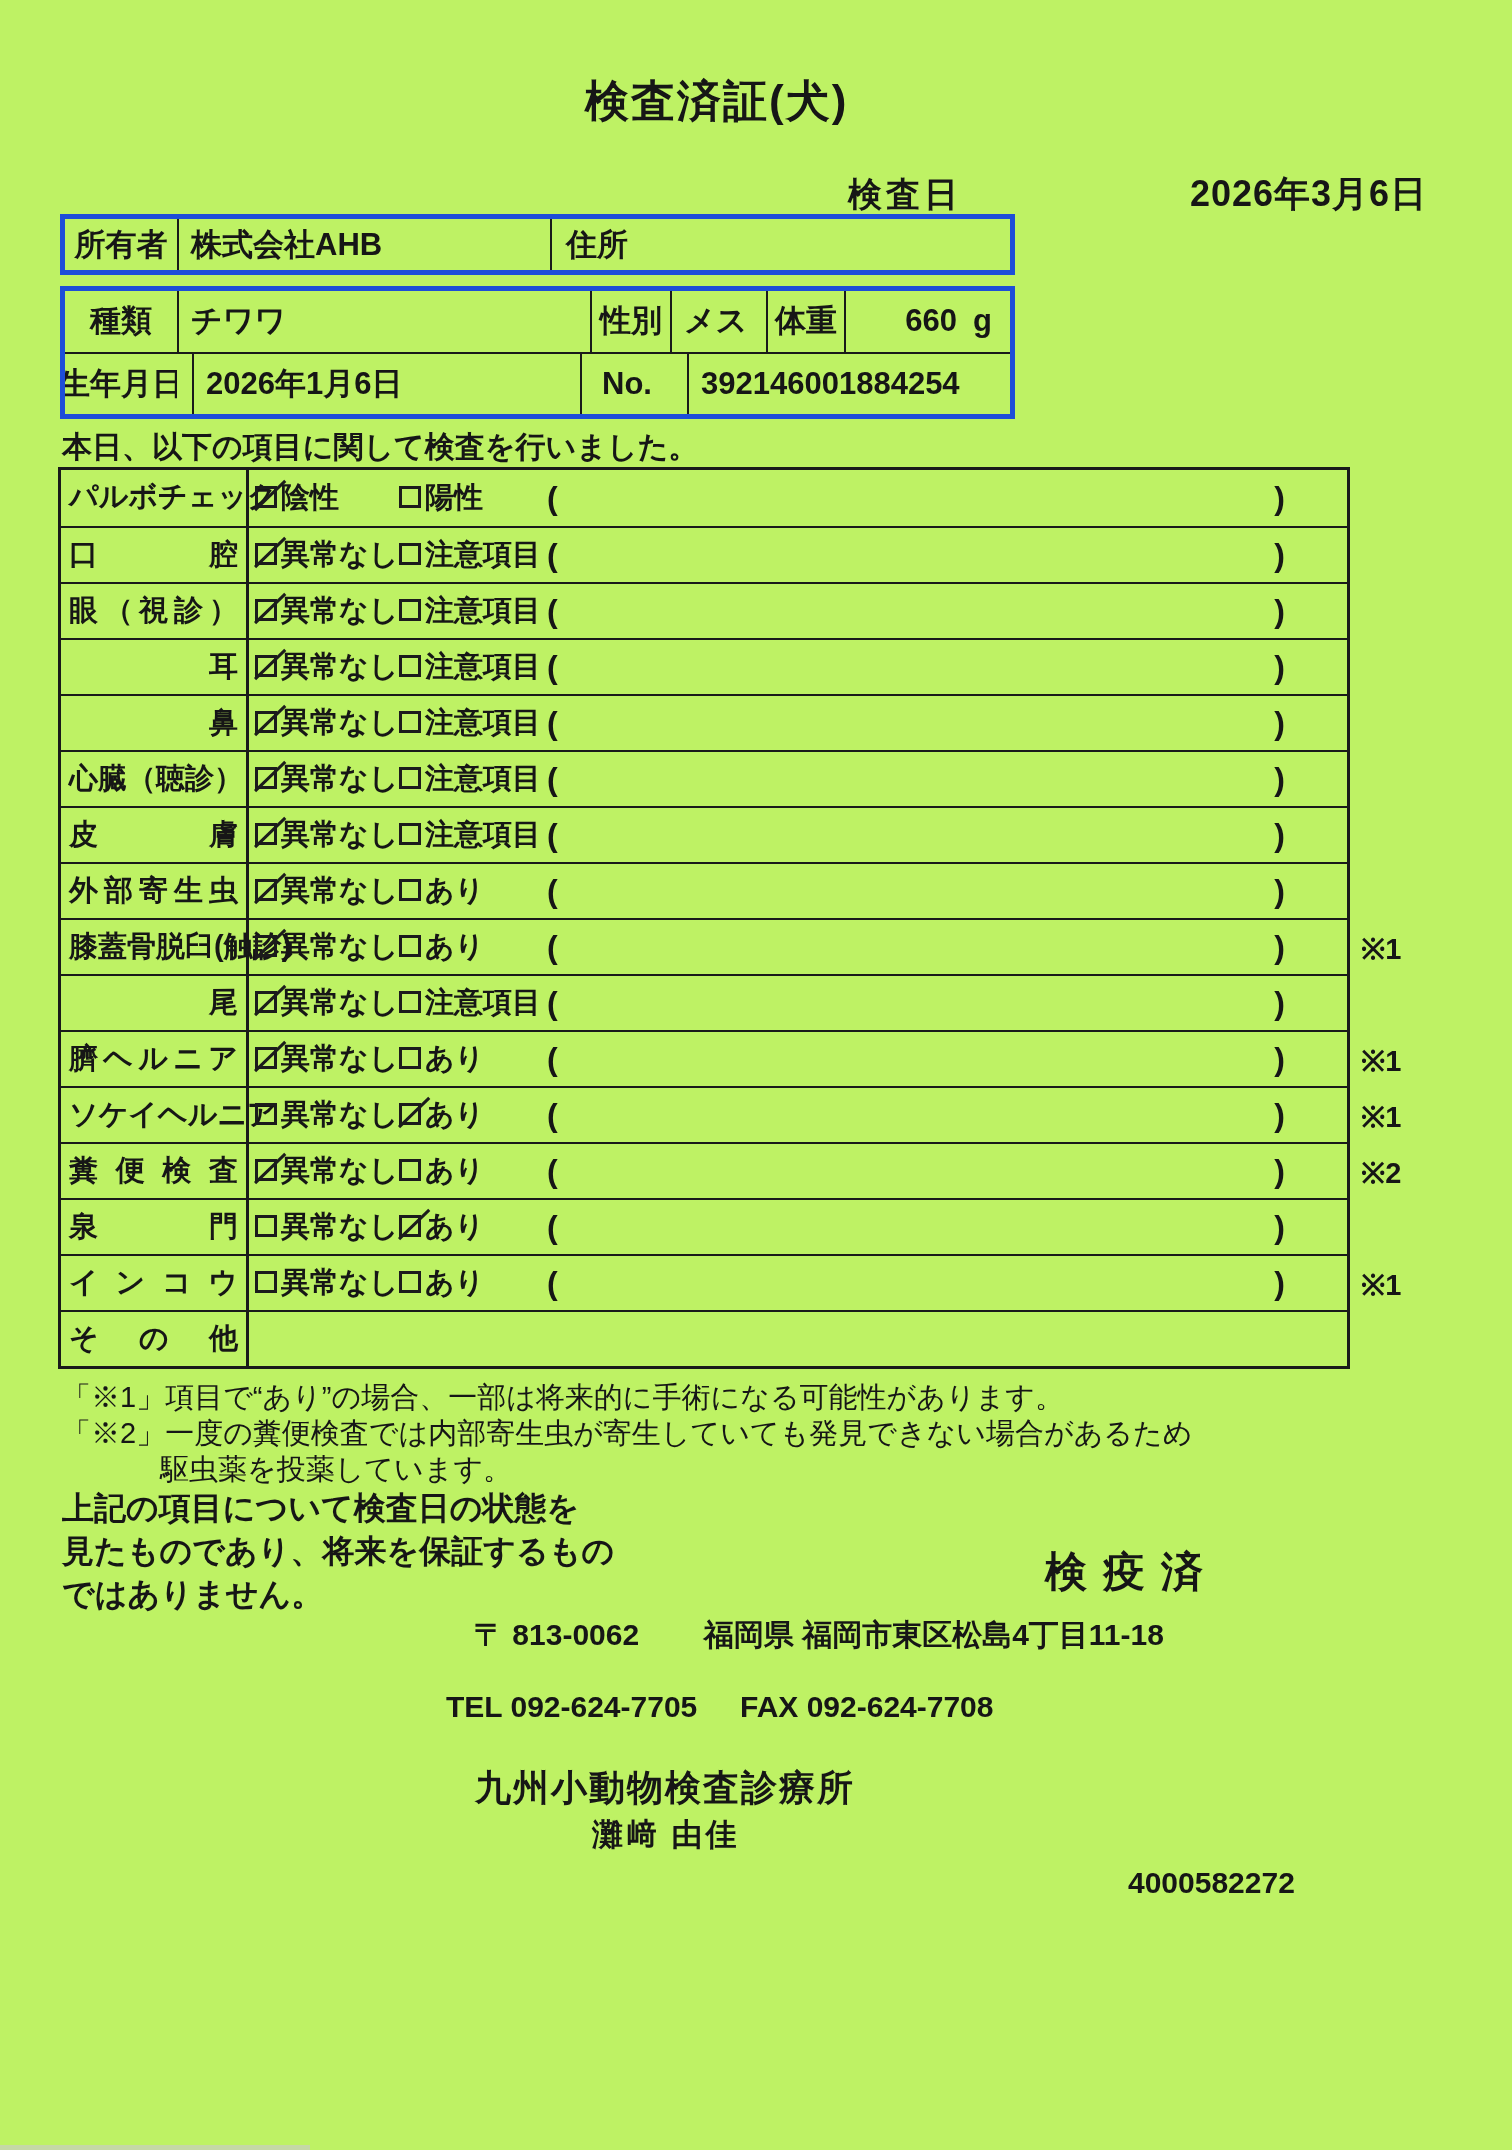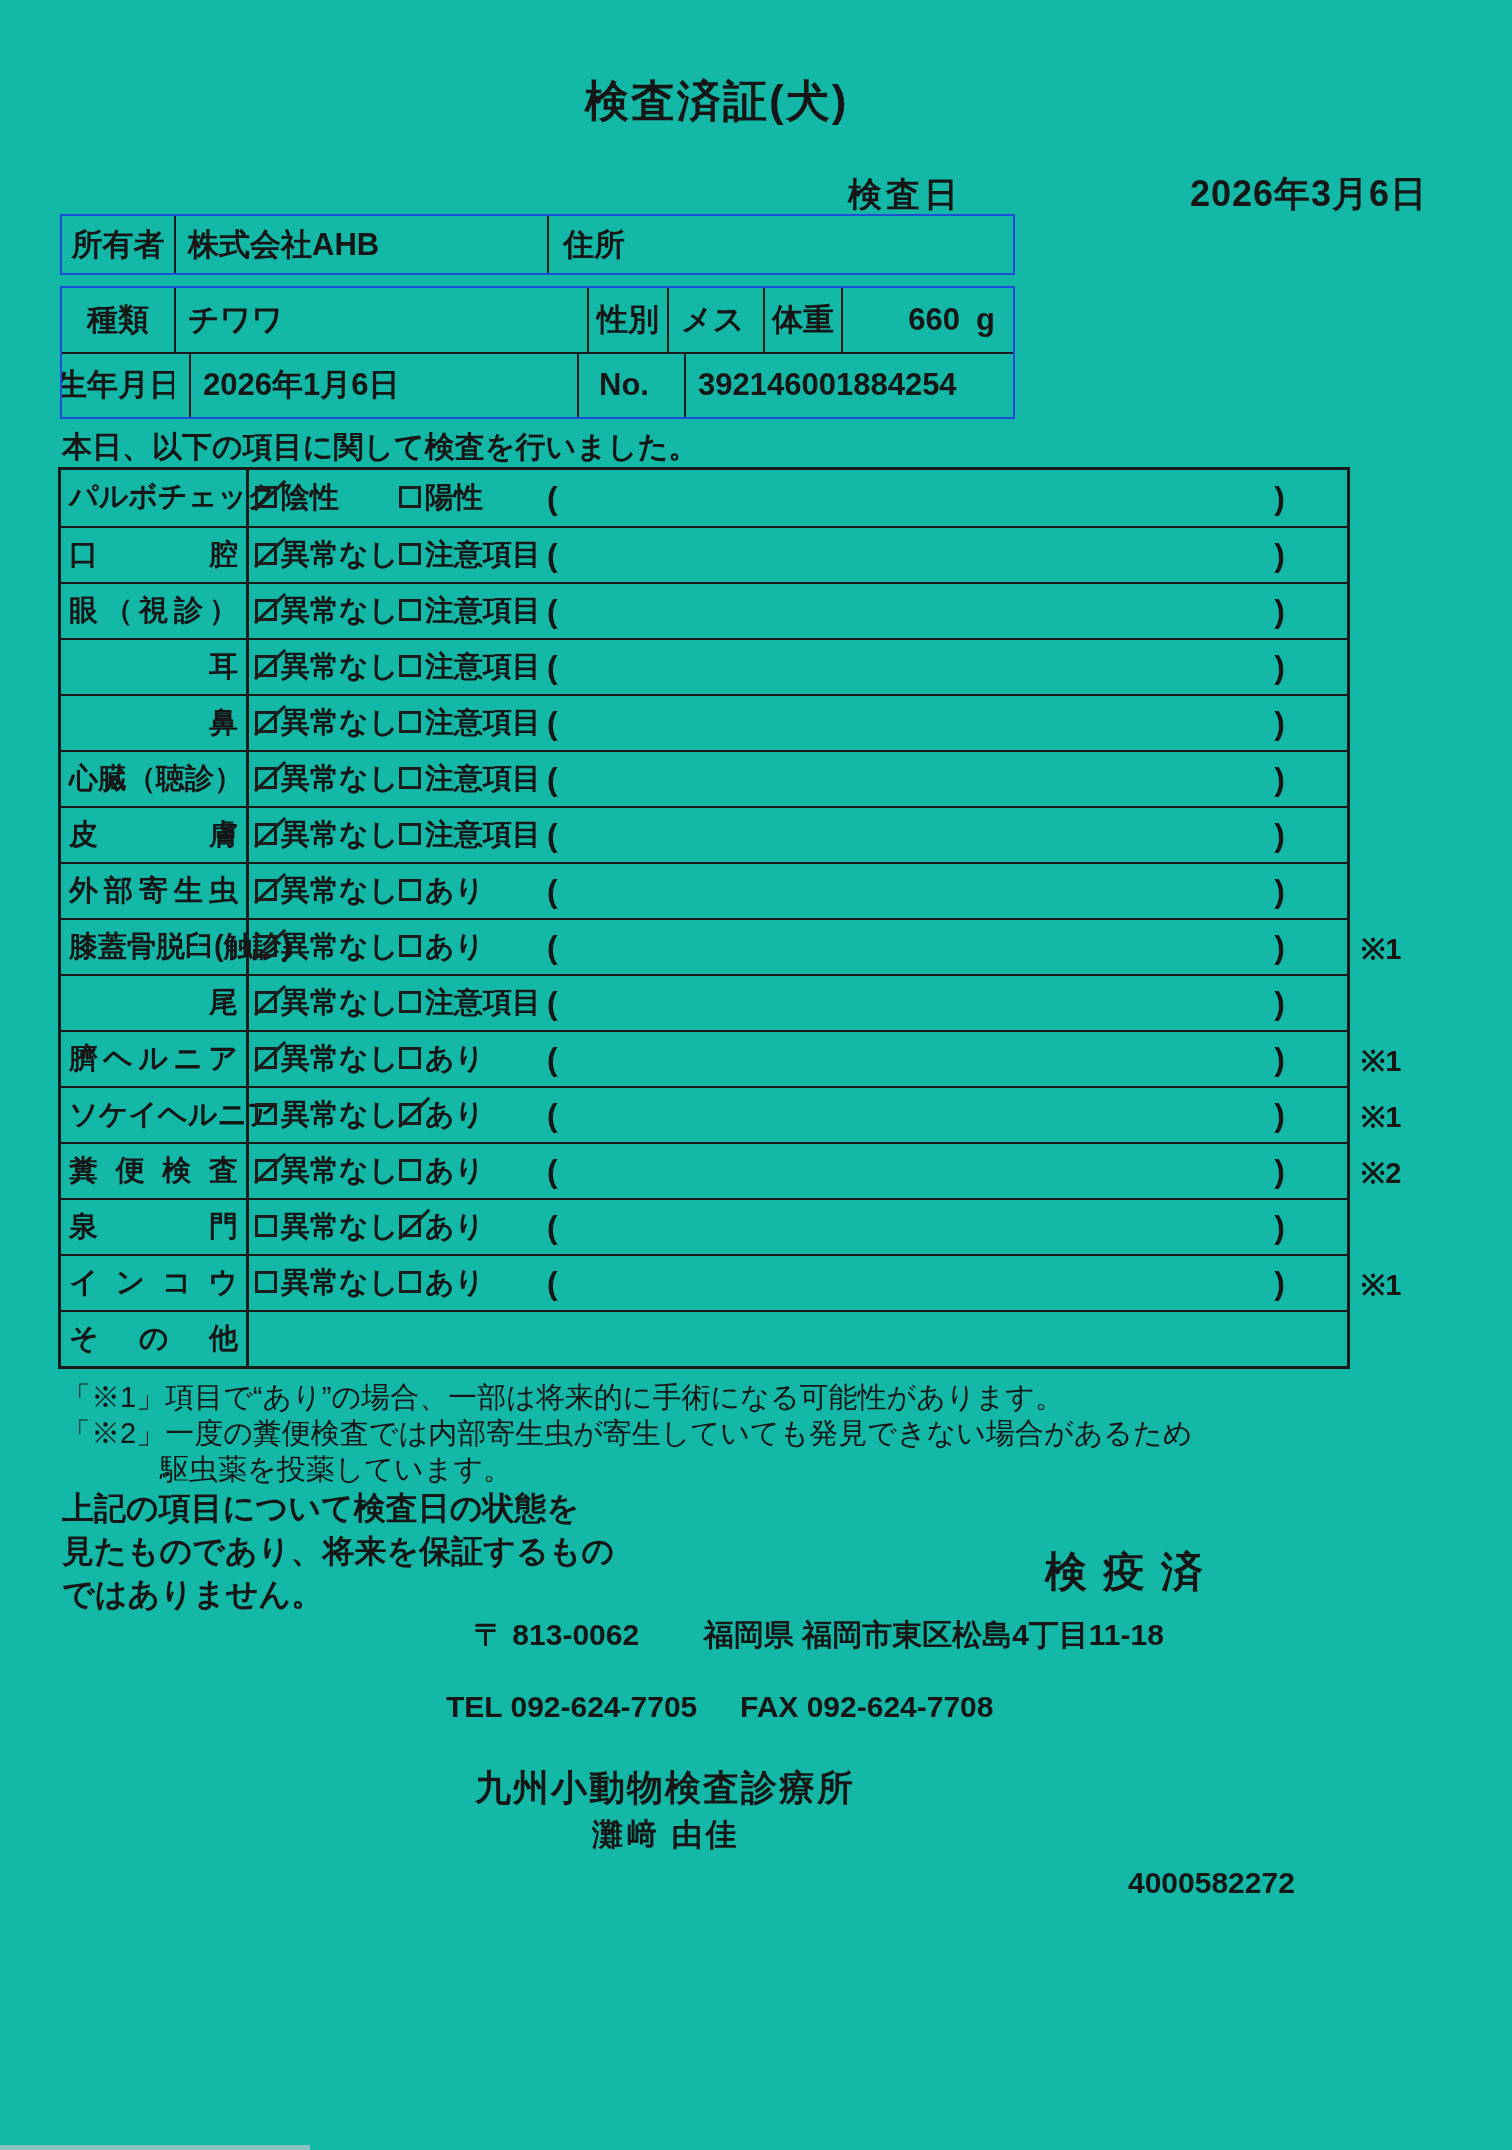--- a/index.html
+++ b/index.html
@@ -1,28 +1,28 @@
 <!DOCTYPE html>
 <html><head>
 <meta charset="utf-8">
 <style>
   html,body { margin:0; padding:0; background:#ffffff; }
   .page {
-    position:relative; width:1512px; height:2150px; background:#14b8a6;
+    position:relative; width:1512px; height:2150px; background:#bef264;
     font-family:"Liberation Sans", sans-serif; color:#161616; overflow:hidden;
   }
   .abs { position:absolute; }
 
   
   .doc-title { font-size:44px; font-weight:700; letter-spacing:2px; }
   .insp-label { font-size:34px; font-weight:700; letter-spacing:4px; }
   .insp-date  { font-size:36px; font-weight:700; letter-spacing:1px; }
 
   
-  .itable { border:2px solid #1d4ed8; display:flex; flex-direction:column; box-sizing:border-box; }
+  .itable { border:5px solid #1d4ed8; display:flex; flex-direction:column; box-sizing:border-box; }
   .irow { display:flex; flex:1; }
   .irow + .irow { border-top:2px solid #1a1a1a;gap:15px; }
   .icell {
     display:flex; align-items:center; box-sizing:border-box;
     font-size:31px; font-weight:700; white-space:nowrap; overflow:hidden;
   }
   .icell + .icell { border-left:2px solid #1a1a1a; }
   .icell.lab { justify-content:center; }
   .icell.val { padding-left:12px; }
   .icell.num { justify-content:flex-end; padding-right:18px; gap:16px; }

